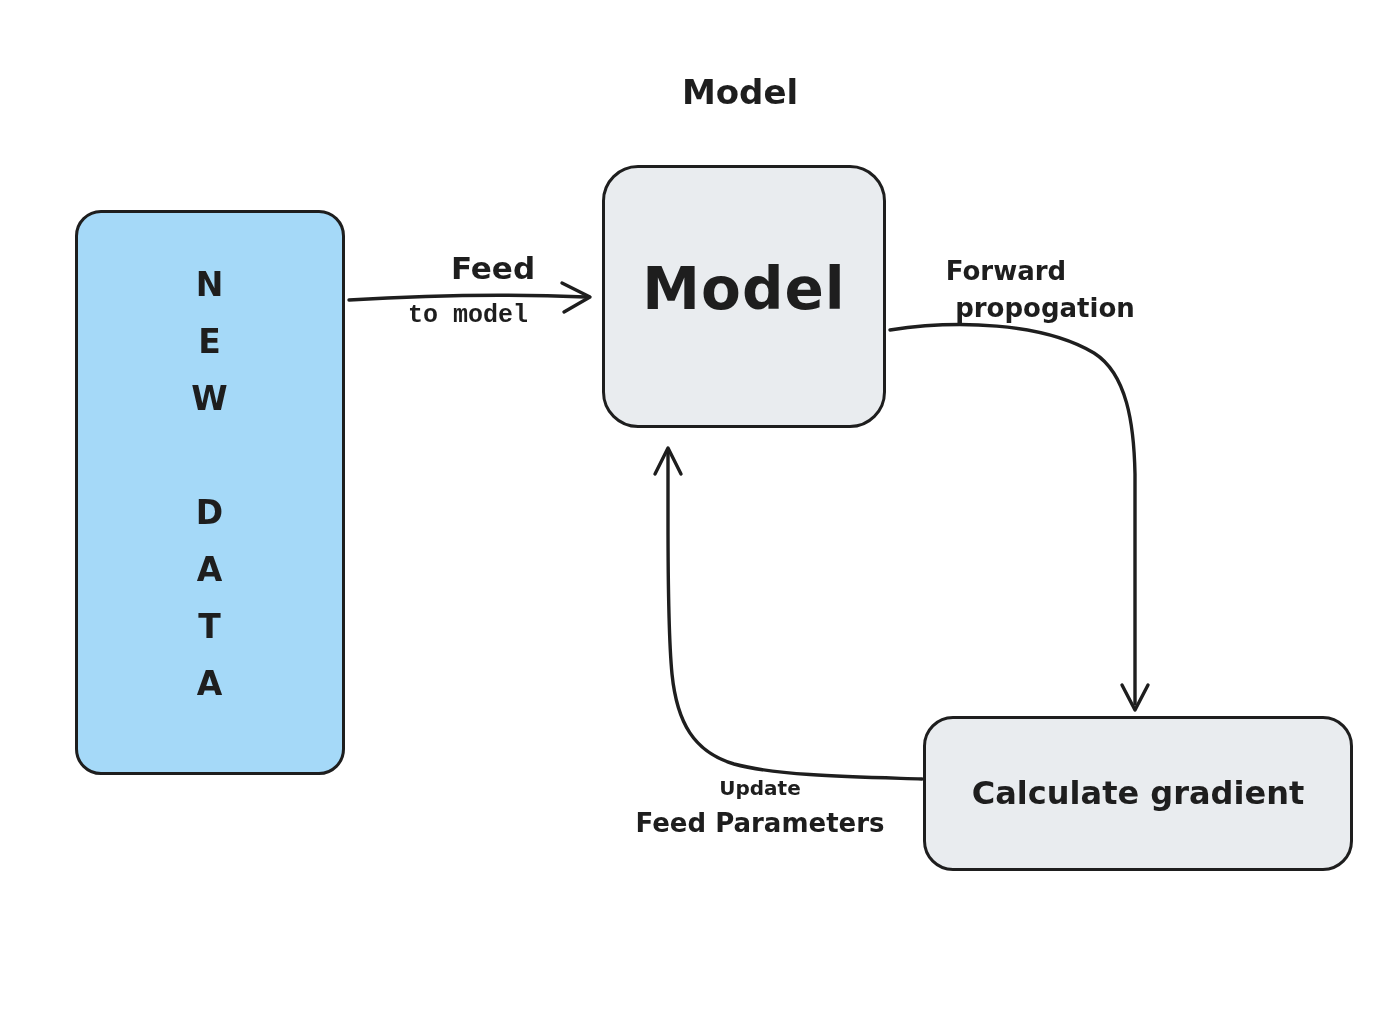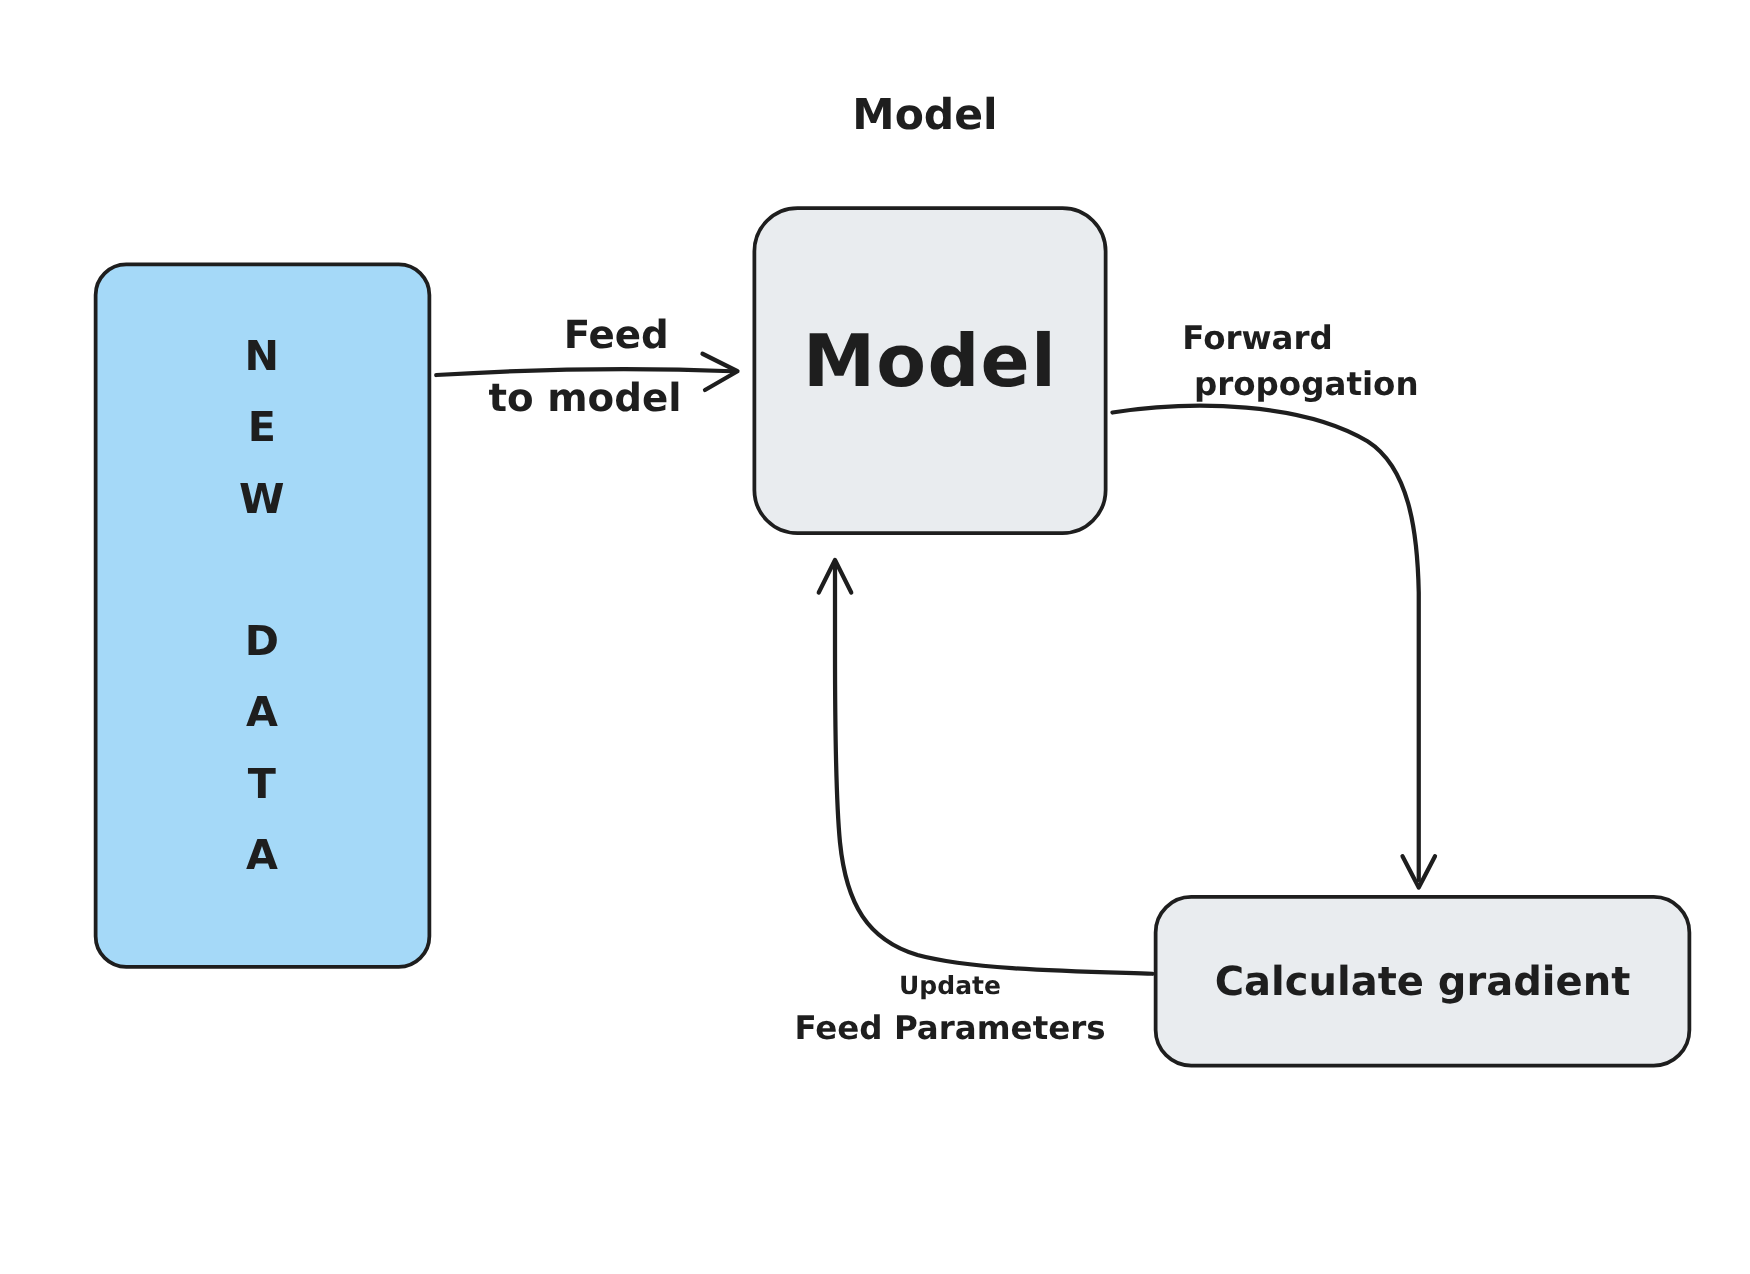--- a/index.html
+++ b/index.html
@@ -62,21 +62,21 @@
     background: var(--fill-gray, #e9ecef);
   }
   .model-label {
     font-size: 58px;
     font-weight: 700;
     margin-top: -16px;
     letter-spacing: 1px;
   }
   .node-gradient {
     left: 923px; top: 716px;
-    width: 430px; height: 138px;
+    width: 430px; height: 155px;
     border-radius: 30px;
     background: var(--fill-gray, #e9ecef);
     flex-direction: row;
   }
   .gradient-text {
     font-size: 32px;
     font-weight: 700;
     line-height: 47px;
     text-align: center;
   }
@@ -86,21 +86,21 @@
     text-align: center;
     font-weight: 700;
     white-space: nowrap;
   }
   .caption-model-params {
     left: 740px; top: 70px;
     font-size: 34px;
     line-height: 45px;
   }
   .label-feed-1 { left: 468px; top: 250px; font-size: 31px; margin-left: 25px; }
-  .label-feed-2 { left: 468px; top: 301px; font-size: 31px; }
+  .label-feed-2 { left: 468px; top: 301px; font-size: 25px; font-family: Liberation Mono, monospace; }
   .label-forward-1 { left: 1006px; top: 256px; font-size: 26px; }
   .label-forward-2 { left: 1009px; top: 293px; font-size: 26px; margin-left: 36px; }
   .label-update-1 { left: 760px; top: 776px; font-size: 20px; }
   .label-update-2 { left: 760px; top: 808px; font-size: 26px; }
 </style>
 </head>
 <body>
 
 <div class="canvas">
 

